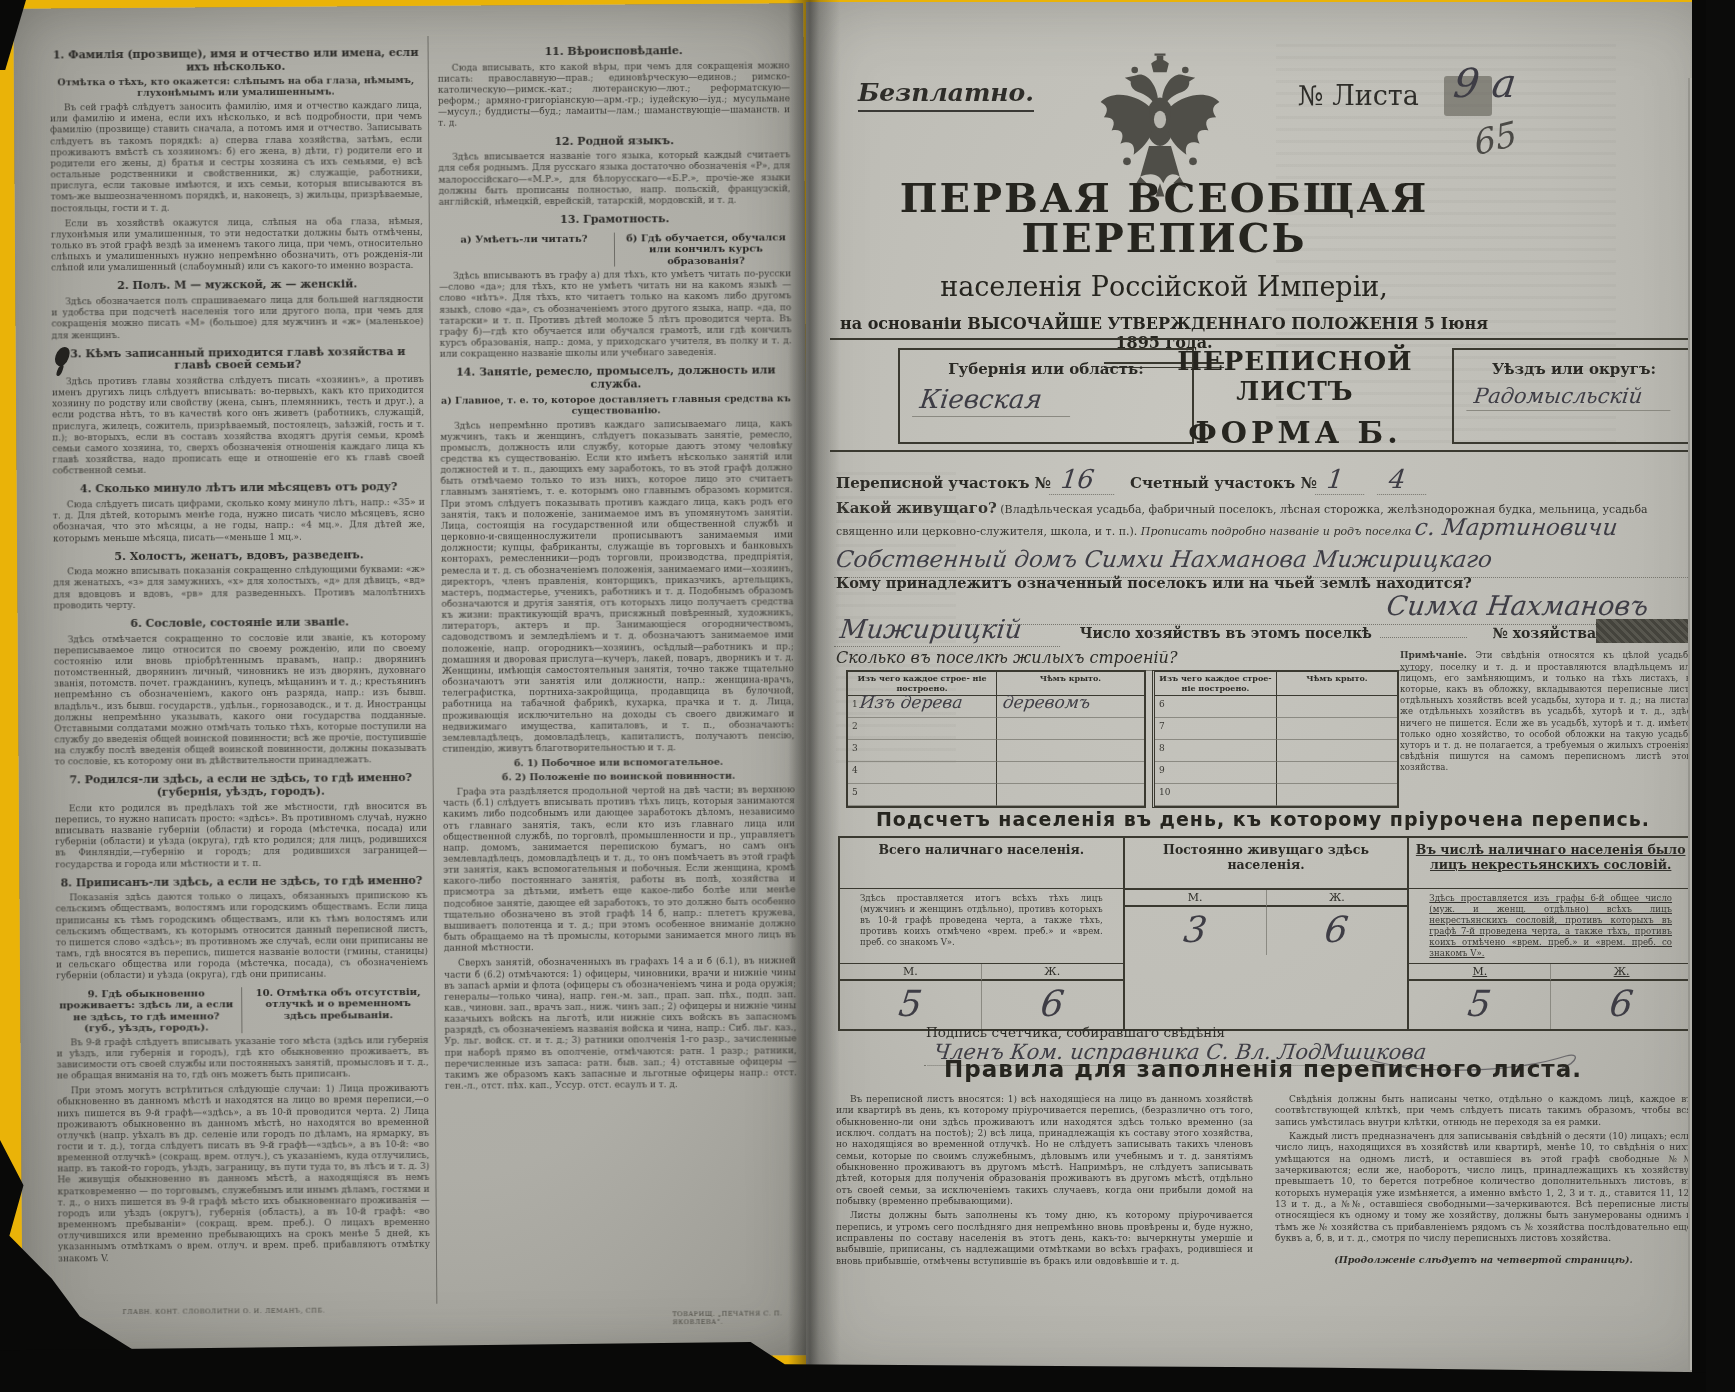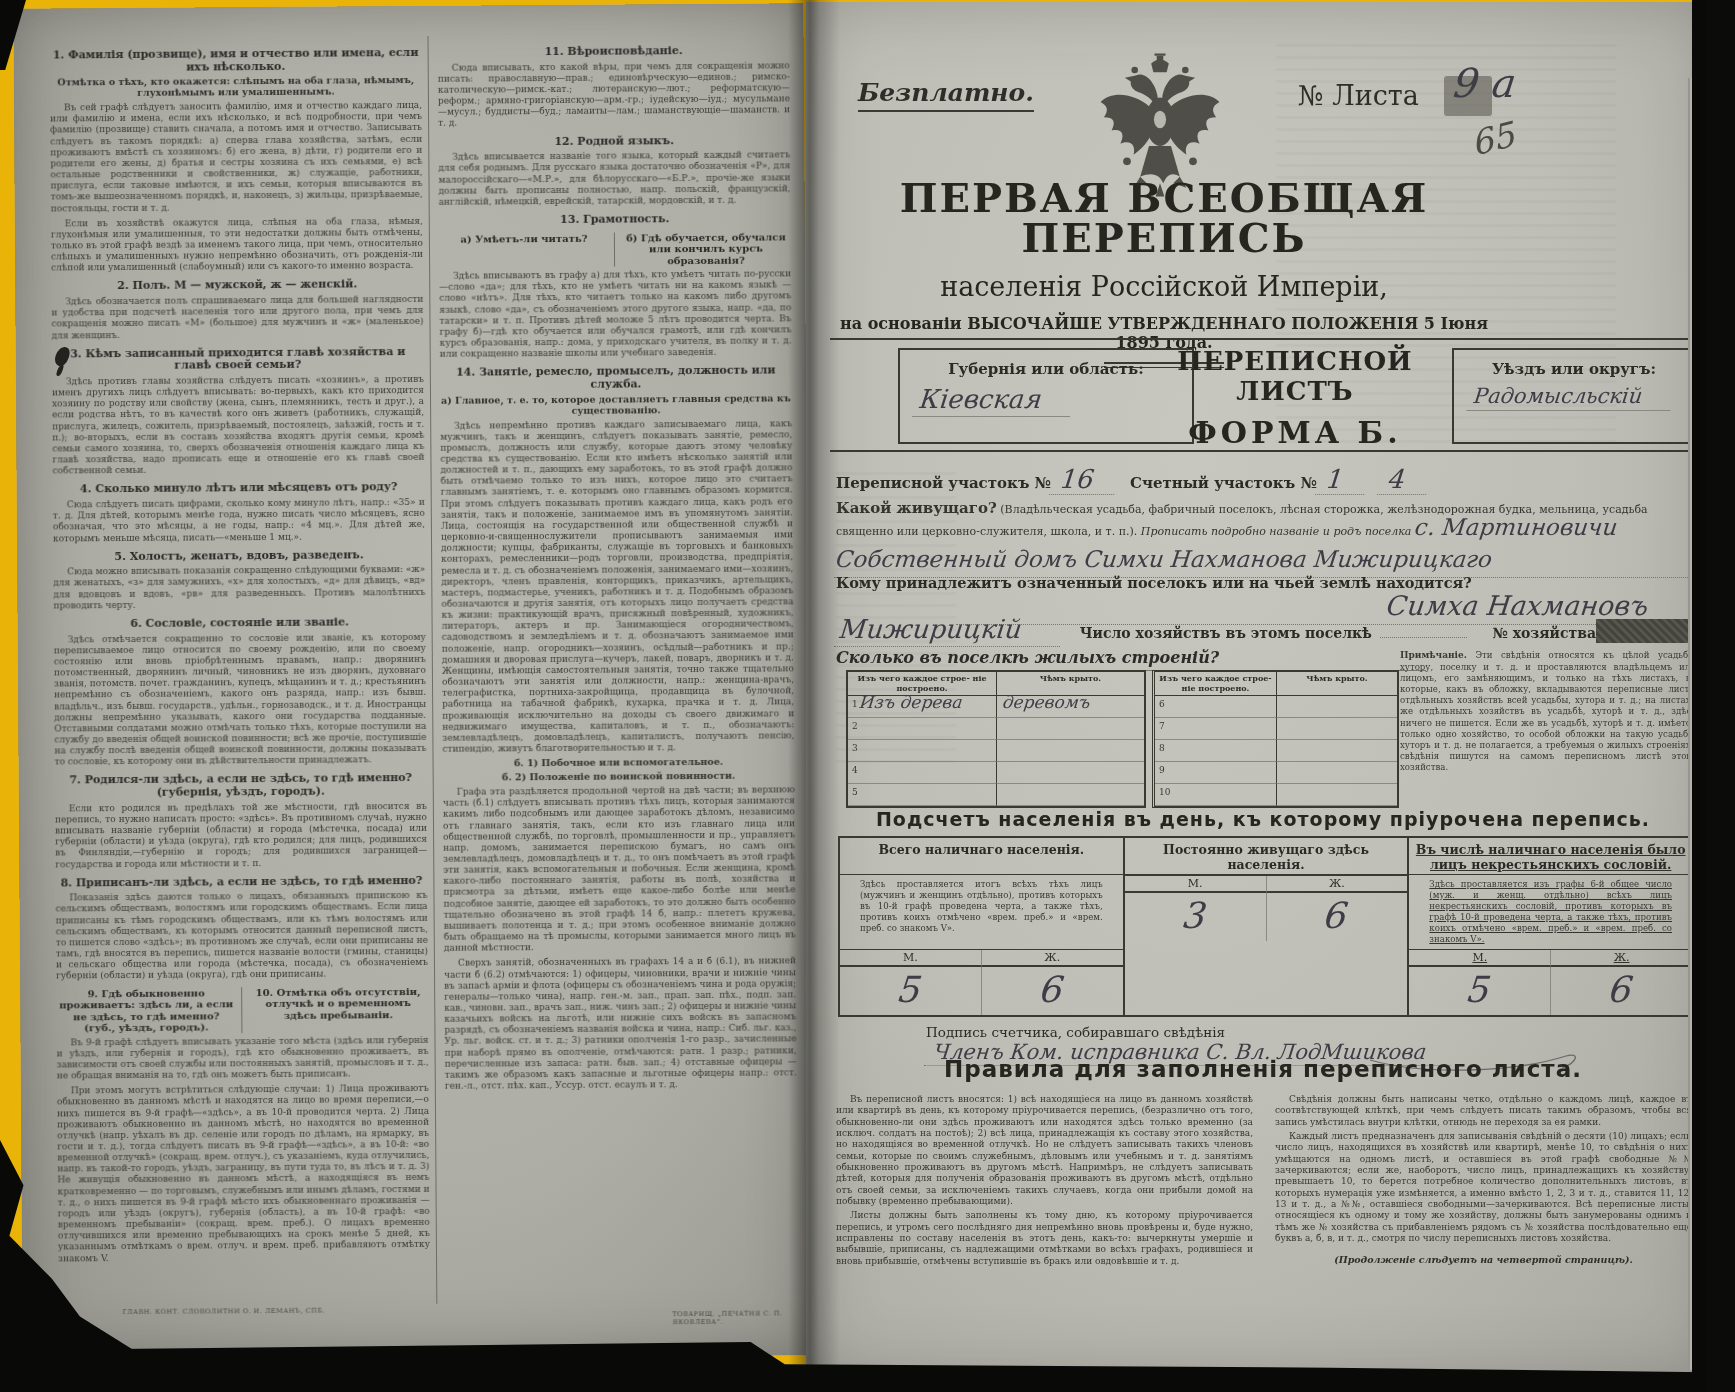--- a/index.html
+++ b/index.html
@@ -71,40 +71,40 @@
   .hw-line2{display:block;border-bottom:1px dotted #77766e;font-size:23px;margin-top:4px;padding-bottom:2px;}
   .line-owner{position:absolute;left:30px;top:572px;width:856px;font-size:14.5px;font-weight:bold;color:#2c2b26;}
   .owner-ul{position:absolute;left:150px;top:622px;width:736px;border-bottom:1px dotted #77766e;}
   .hw-owner{position:absolute;right:70px;top:588px;font-size:27px;}
   .line-mezh{position:absolute;left:30px;top:612px;width:856px;display:flex;align-items:baseline;}
   .hw-mezh{font-size:26px;border-bottom:1px dotted #77766e;padding:0 40px 2px 4px;}
   .chislo-lab{font-size:14px;font-weight:bold;margin-left:18px;color:#2c2b26;}
   .chislo-ul{flex:1;border-bottom:1px dotted #77766e;margin:0 8px;}
   .redact{width:96px;height:24px;align-self:center;
     background:repeating-linear-gradient(45deg,#44433c 0 3px,#57564e 3px 6px);}
-  .line-skolko{position:absolute;left:30px;top:646px;font-size:16px;font-weight:bold;font-style:italic;color:#2c2b26;}
+  .line-skolko{position:absolute;left:30px;top:646px;font-size:16px;font-weight:normal;font-style:italic;color:#2c2b26;}
   .skolko-ul{position:absolute;left:330px;top:668px;width:290px;border-bottom:1px solid #77766e;}
   
   .btable{position:absolute;left:40px;top:668px;display:flex;}
   .bhalf{border:2px solid #3a3930;display:grid;grid-template-columns:1fr 1fr;}
   .bhalf.right{margin-left:6px;border-left:3px double #3a3930;}
   .bh-cell{font-size:8px;font-weight:bold;text-align:center;line-height:1.2;padding:2px 3px;border-bottom:1.5px solid #3a3930;color:#2e2d28;}
   .bh-cell+.bh-cell{border-left:1px solid #3a3930;}
   .brow{font-size:9px;padding:3px 0 0 4px;height:18px;border-bottom:1px solid #8b8a82;position:relative;color:#3a3934;}
   .brow.c2{border-left:1px solid #3a3930;}
   .hw-b1{position:absolute;left:12px;top:-4px;font-size:17px;white-space:nowrap;}
   .bnote{position:absolute;left:594px;top:648px;width:296px;font-size:8.6px;line-height:1.3;text-align:justify;color:#3a3934;}
   .bnote b{font-size:9px;}
   
   .podschet-h{position:absolute;left:24px;top:806px;width:866px;text-align:center;
     font-family:"DejaVu Sans",sans-serif;font-weight:bold;font-size:19px;letter-spacing:1px;color:#26251f;}
   .ptable{position:absolute;left:32px;top:834px;width:852px;display:flex;border:2.5px solid #3a3930;}
   .pgroup{flex:1;border-right:2px solid #3a3930;display:flex;flex-direction:column;}
   .pgroup:last-child{border-right:none;text-decoration:underline;}
-  .pg-title{font-size:12.5px;font-weight:bold;text-align:center;padding:4px 6px 2px 6px;
+  .pg-title{font-size:12.5px;font-weight:bold;text-align:center;padding:4px 6px 16px 6px;
     border-bottom:1px solid #3a3930;min-height:30px;color:#2b2a25;}
   .pg-desc{font-size:8.6px;line-height:1.28;text-align:justify;padding:4px 20px;flex:1;color:#3a3934;}
   .pg-mf{display:flex;border-top:1.5px solid #3a3930;}
   .pg-mf>div{flex:1;text-align:center;font-size:11px;padding:1px 0;border-bottom:2px double #3a3930;color:#2e2d28;}
   .pg-mf>div:first-child{border-right:1px solid #8b8a82;}
   .pg-vals{display:flex;height:48px;}
   .pg-vals>div{flex:1;text-align:center;}
   .pg-vals .hw{font-size:36px;line-height:46px;}
   .pg-vals>div:first-child{border-right:1px solid #8b8a82;}
   
@@ -329,21 +329,21 @@
             <div>М.</div>
             <div>Ж.</div>
           </div>
         <div class="pg-vals">
           <div><span class="hw">3</span></div>
           <div><span class="hw">6</span></div>
         </div>
       </div>
       <div class="pgroup">
         <div class="pg-title">Въ числѣ наличнаго населенія было лицъ некрестьянскихъ сословій.</div>
-        <div class="pg-desc">Здѣсь проставляется изъ графы 6-й общее число (муж. и женщ. отдѣльно) всѣхъ лицъ некрестьянскихъ сословій, противъ которыхъ въ графѣ 10-й проведена черта, а также тѣхъ, противъ коихъ отмѣчено «врем. преб.» и «врем. преб. со знакомъ V».</div>
+        <div class="pg-desc">Здѣсь проставляется изъ графы 6-й общее число (муж. и женщ. отдѣльно) всѣхъ лицъ некрестьянскихъ сословій, противъ которыхъ въ графѣ 7-й проведена черта, а также тѣхъ, противъ коихъ отмѣчено «врем. преб.» и «врем. преб. со знакомъ V».</div>
         <div class="pg-mf">
             <div>М.</div>
             <div>Ж.</div>
           </div>
         <div class="pg-vals">
           <div><span class="hw">5</span></div>
           <div><span class="hw">6</span></div>
         </div>
       </div>
     </div>

